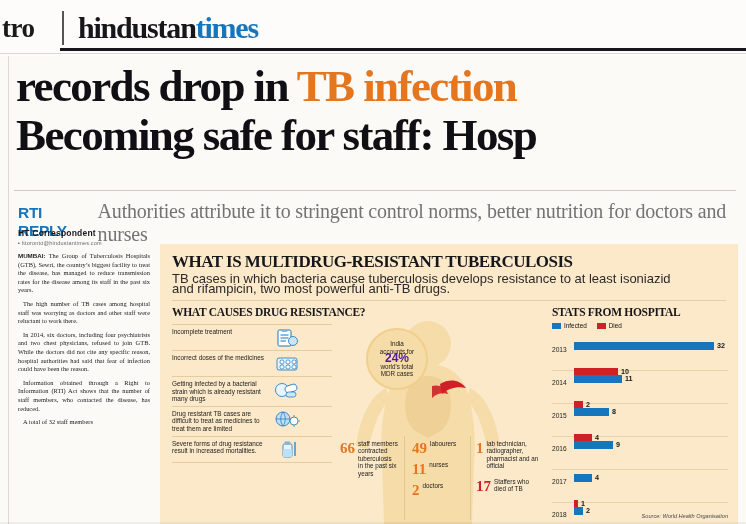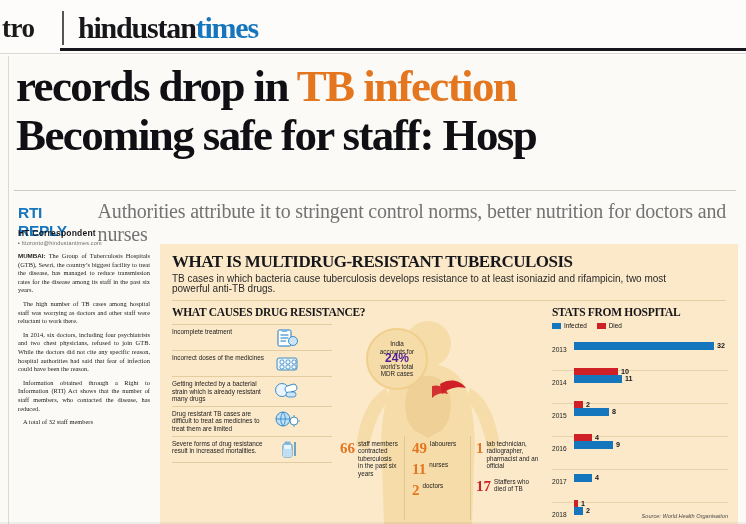--- a/index.html
+++ b/index.html
@@ -94,21 +94,21 @@
     overflow:hidden;
   }
   .info-title {
     position:absolute; left:12px; top:8px;
     font-family:"Liberation Serif", serif;
     font-weight:bold; font-size:17px; letter-spacing:-0.5px; color:#17171b;
   }
   .info-sub {
     position:absolute; left:12px; top:30px; width:516px;
     font-family:"Liberation Sans", sans-serif;
-    font-size:10px; line-height:10px; color:#2a2a2a;
+    font-size:13px; line-height:10px; color:#2a2a2a;
   }
   .info-divider {
     position:absolute; left:12px; top:56px; width:554px; height:1px; background:#e4cfa5;
   }
 
   .col-head {
     font-family:"Liberation Serif", serif;
     font-weight:bold; font-size:11.5px; letter-spacing:-0.3px; color:#17171b;
   }
   .causes-head { position:absolute; left:12px; top:62px; }

